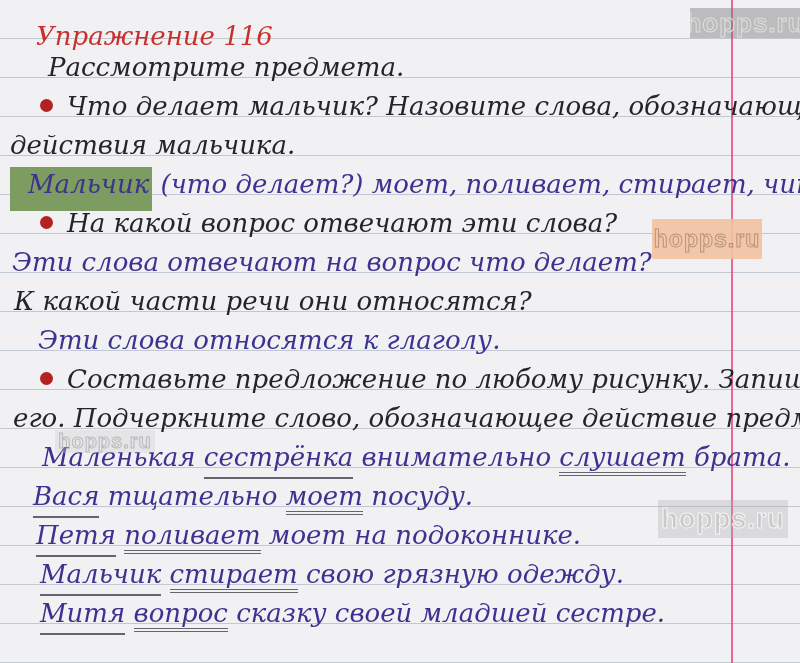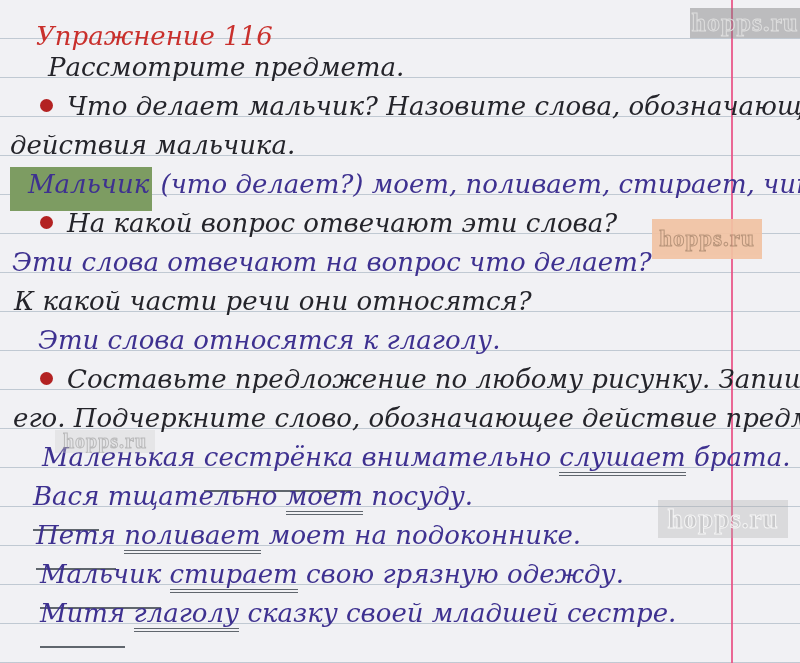--- a/index.html
+++ b/index.html
@@ -38,25 +38,25 @@
   .red{color:var(--heading-red);}
   .purple{color:var(--ink-purple);}
   .bullet{
     display:inline-block;width:13px;height:13px;border-radius:50%;
     background:#b32222;margin-right:14px;vertical-align:3px;
   }
   .hl-green{
     background:var(--highlight-green);
     padding:2px 3px 12px 18px;margin-left:-18px;
   }
-  .u1{border-bottom:2px solid var(--underline-gray);padding-bottom:18px;}
+  .u1{border-bottom:2px solid var(--underline-gray);padding-bottom:5px;}
   .u2{border-bottom:4px double var(--underline-gray);}
   .wm{
     position:absolute;display:flex;align-items:center;justify-content:center;
-    font-family:Liberation Serif, serif;font-weight:bold;
+    font-family:Liberation Sans, sans-serif;font-weight:bold;
     letter-spacing:1px;color:transparent;overflow:hidden;pointer-events:none;
   }
   .wm-top-right{
     left:690px;top:8px;width:110px;height:30px;font-size:26px;
     background:rgba(125,125,125,0.45);
     -webkit-text-stroke:1px #dedede;
   }
   .wm-orange{
     left:652px;top:219px;width:110px;height:40px;font-size:23px;
     background:var(--highlight-orange);opacity:.92;
@@ -125,19 +125,19 @@
 
 <div class="row purple" style="top:519px;left:36px;">
   <span></span><span class="u1">Петя</span><span> </span><span class="u2">поливает</span><span> моет на подоконнике.</span>
 </div>
 
 <div class="row purple" style="top:558px;left:40px;">
   <span></span><span class="u1">Мальчик</span><span> </span><span class="u2">стирает</span><span> свою грязную одежду.</span>
 </div>
 
 <div class="row purple" style="top:597px;left:40px;">
-  <span></span><span class="u1">Митя</span><span> </span><span class="u2">глаголу</span><span> сказку своей младшей сестре.</span>
+  <span></span><span class="u1">Митя</span><span> </span><span class="u2">вопрос</span><span> сказку своей младшей сестре.</span>
 </div>
 
 <div class="wm wm-top-right">hopps.ru</div>
 <div class="wm wm-orange">hopps.ru</div>
 <div class="wm wm-mid-left">hopps.ru</div>
 <div class="wm wm-bottom-right">hopps.ru</div>
 
 </body></html>

